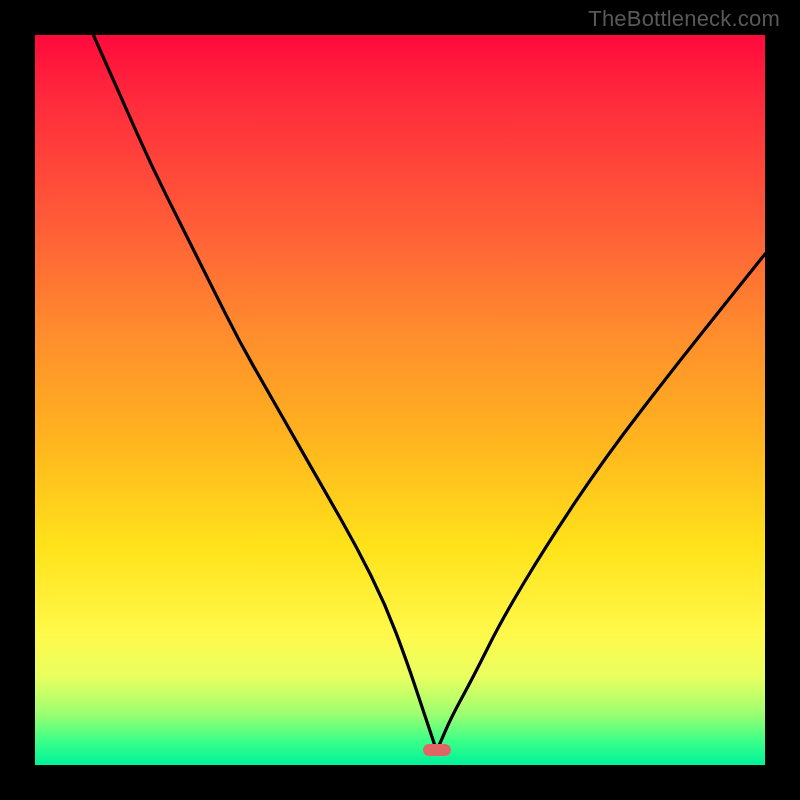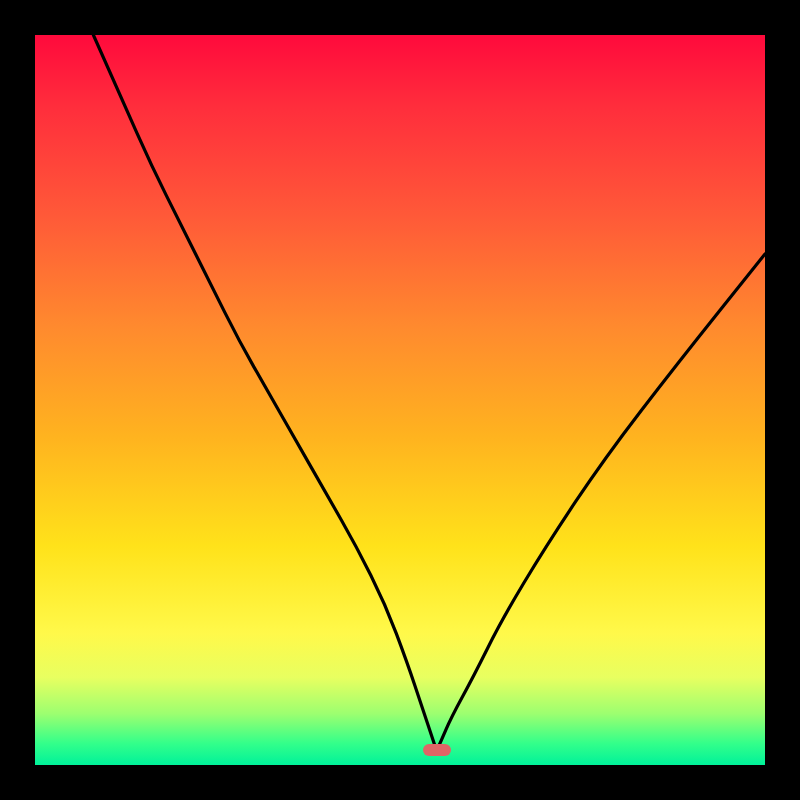--- a/index.html
+++ b/index.html
@@ -54,20 +54,21 @@
     font-size: 22px;
     font-weight: 500;
     letter-spacing: 0.2px;
   }
 </style>
 </head>
 <body>
 
 <div class="stage">
 
+  <div class="watermark" data-bind="watermark">TheBottleneck.com</div>
 
   <div class="plot-area">
     <div class="gradient-fill" data-bind-attr="style:colors.gradient_css" style="background: linear-gradient(to bottom, #ff0a3c 0%, #ff2e3c 10%, #ff5a38 25%, #ff8a2e 40%, #ffb31f 55%, #ffe21a 70%, #fff94a 82%, #e8ff60 88%, #9cff70 93%, #34ff8a 97%, #00f29a 100%);"></div>
 
     <svg class="curve-svg" viewBox="0 0 730 730" preserveAspectRatio="none">
       <path id="curve-path" fill="none" stroke-width="3.2" stroke-linecap="round" stroke-linejoin="round" d="M 58.4 0 Q 87.6 65.69999999999993 102.19999999999999 98.55000000000001 Q 116.8 131.4000000000001 131.4 160.60000000000002 Q 146 189.79999999999995 160.6 218.99999999999997 Q 175.2 248.2 189.8 277.4 Q 204.4 306.6 219 332.15 Q 233.6 357.7 248.2 383.25 Q 262.8 408.8 277.4 434.35 Q 292 459.9 306.6 485.45 Q 321.2 511 335.79999999999995 540.2 Q 350.4 569.4 361.35 598.5999999999999 Q 372.3 627.8 379.6 649.7 Q 386.90000000000003 671.6 392.375 688.0250000000001 Q 397.85 704.45 399.67500000000007 709.925 Q 401.50000000000006 715.4 403.32500000000005 711.75 Q 405.15000000000003 708.1 410.625 695.325 Q 416.09999999999997 682.55 427.04999999999995 662.4749999999999 Q 438 642.4 452.6 613.2 Q 467.2 584 489.09999999999997 547.5 Q 510.99999999999994 511 540.1999999999999 467.20000000000005 Q 569.4 423.40000000000003 605.9 375.95 Q 642.4 328.49999999999994 686.2 273.75 T 730 219.00000000000006" stroke="#000000"></path>
     </svg>
 
     <div id="min-marker" class="marker" style="left: 401.5px; top: 715.4px; background: rgb(224, 102, 102);"></div>
   </div>

